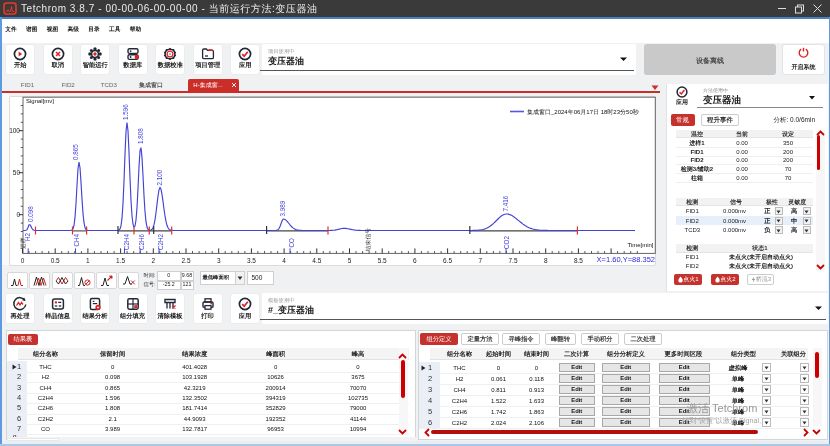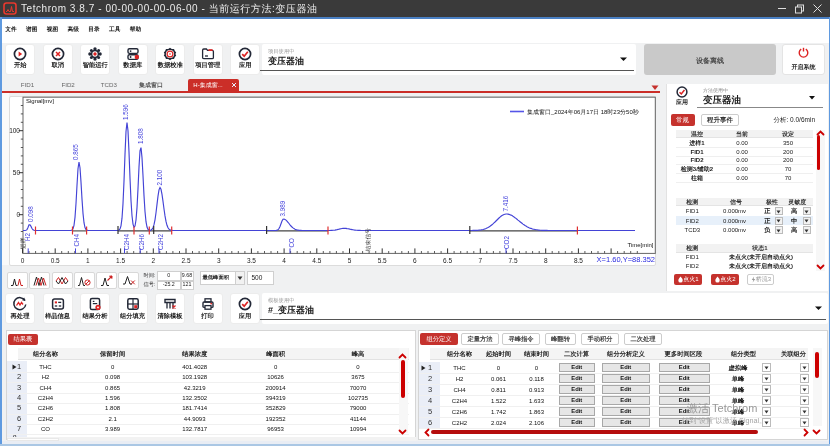--- a/index.html
+++ b/index.html
@@ -1,18 +1,18 @@
 <!DOCTYPE html>
 <html><head><meta charset="utf-8"><style>html,body{margin:0;padding:0;width:830px;height:446px;overflow:hidden;font-family:"Liberation Sans",sans-serif;background:#f0f1f2;position:relative}*{box-sizing:border-box}.card{position:absolute;background:#fff;border:1px solid #ececec;border-radius:3px}</style></head><body>
 <div style="position:absolute;left:0;top:0;width:830px;height:17px;background:#3a3a3a"></div>
 <svg style="position:absolute;left:3px;top:2px" width="14" height="13" viewBox="0 0 14 13">
     <rect x="1" y="1" width="12" height="11" rx="2.5" fill="none" stroke="#e8392e" stroke-width="1.6"></rect>
     <path d="M3 9.5 L4 9.5 L5 7.5 L6 9.5 L7.5 9.5 L8.5 4.5 L9.5 9.5 L11 9.5" fill="none" stroke="#e8392e" stroke-width="1"></path>
   </svg>
-<div style="position:absolute;left:21px;top:8.7px;transform:translate(0,-50%);font-size:10px;color:#ececec;white-space:nowrap;line-height:1;letter-spacing:0.55px">Tetchrom 3.8.7 - 00-00-00-00-06-00 - 当前运行方法:变压器油</div>
+<div style="position:absolute;left:21px;top:8.7px;transform:translate(0,-50%);font-size:10px;color:#ececec;white-space:nowrap;line-height:1;letter-spacing:0.55px">Tetchrom 3.8.7 - 00-00-06-00-00-00 - 当前运行方法:变压器油</div>
 <svg style="position:absolute;left:770px;top:0" width="60" height="17" viewBox="0 0 60 17">
     <line x1="8" y1="8.5" x2="16" y2="8.5" stroke="#ddd" stroke-width="1"></line>
     <rect x="27.5" y="5" width="6" height="6" fill="none" stroke="#ddd" stroke-width="1"></rect>
     <rect x="25.5" y="7" width="6" height="6" fill="#3a3a3a" stroke="#ddd" stroke-width="1"></rect>
     <path d="M43.5 4.5 L51.5 12.5 M51.5 4.5 L43.5 12.5" stroke="#ddd" stroke-width="1"></path>
   </svg>
 <div style="position:absolute;left:0;top:17px;width:830px;height:2px;background:#4a80c4"></div>
 <div style="position:absolute;left:0;top:19px;width:830px;height:24px;background:#fff"></div>
 <div style="position:absolute;left:10.9px;top:29.8px;transform:translate(-50%,-50%);font-size:5.7px;color:#111;white-space:nowrap;line-height:1;font-weight:bold;">文件</div>
 <div style="position:absolute;left:31.65px;top:29.8px;transform:translate(-50%,-50%);font-size:5.7px;color:#111;white-space:nowrap;line-height:1;font-weight:bold;">谱图</div>

